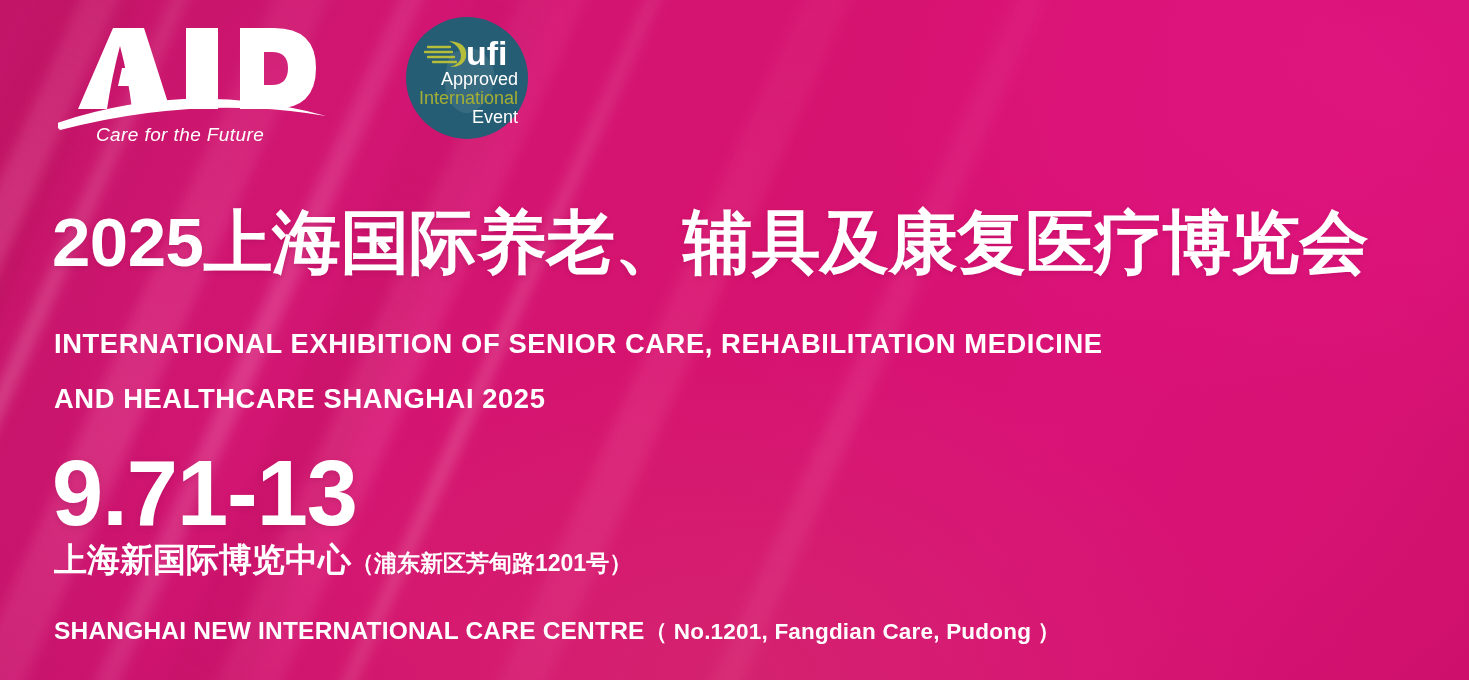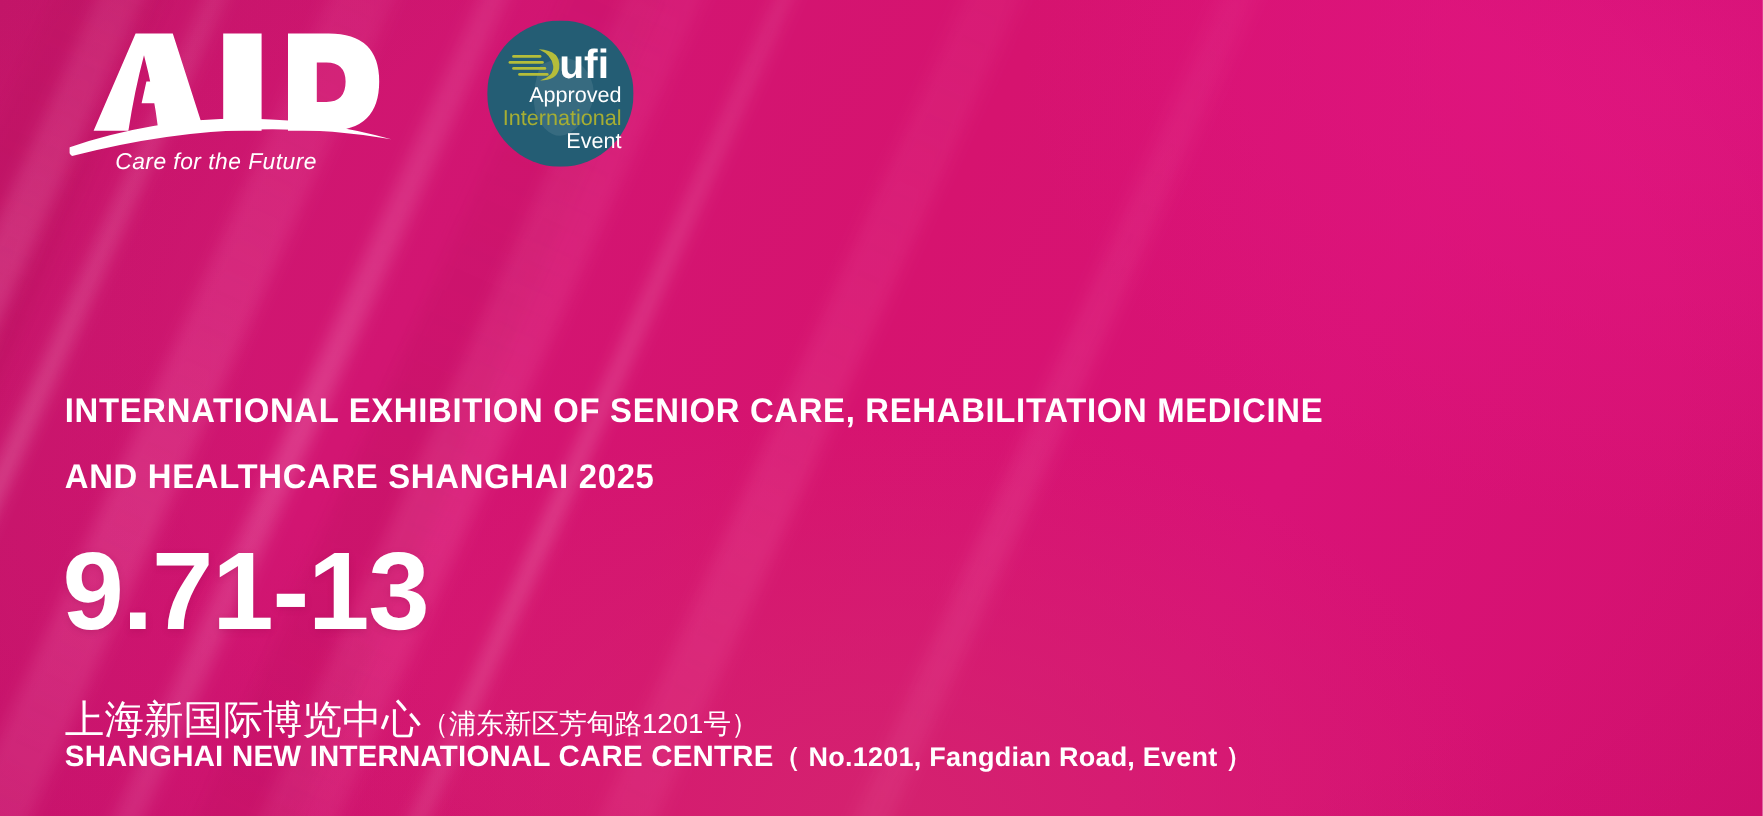--- a/index.html
+++ b/index.html
@@ -84,24 +84,24 @@
     font-family:"Liberation Sans",sans-serif;
     font-weight:700;
     font-size:92px;
     line-height:1.0;
     letter-spacing:-1px;
     white-space:nowrap;
     text-shadow:0 2px 6px rgba(130,0,65,0.20);
   }
 
   .venue-cn {
-    position:absolute; left:54px; top:583px;
+    position:absolute; left:54px; top:543px;
     color:#ffffff;
     font-family:"Liberation Sans","DejaVu Sans",sans-serif;
-    font-weight:400;
+    font-weight:700;
     white-space:nowrap;
     line-height:1.0;
   }
   .venue-cn .vc-main { font-size:33px; letter-spacing:0px; }
   .venue-cn .vc-sub  { font-size:23px; letter-spacing:0px; }
 
   .venue-en {
     position:absolute; left:54px; top:619px;
     color:#ffffff;
     font-family:"Liberation Sans",sans-serif;
@@ -163,29 +163,30 @@
 
         <path d="M182 12 L216 12 Q258 12 258 52 Q258 93 216 93 L182 93 Z
                  M206 36 L206 69 L214 69 Q230 69 230 52 Q230 36 214 36 Z"></path>
       </g>
 
       <path d="M-4 108 Q130 62 268 100 Q140 78 2 114 Z" fill="#ffffff"></path>
       <text x="38" y="125" fill="#ffffff" font-family="Liberation Sans, sans-serif" font-size="19" font-style="italic" font-weight="400" letter-spacing="0.4">Care for the Future</text>
     </svg>
   </div>
 
+  <div class="title-cn">2025上海国际养老、辅具及康复医疗博览会</div>
 
   <div class="title-en">
     <span>INTERNATIONAL EXHIBITION OF SENIOR CARE, REHABILITATION MEDICINE</span>
     <span>AND HEALTHCARE SHANGHAI 2025</span>
   </div>
 
   <div class="date">9.71-13</div>
 
   <div class="venue-cn">
     <span class="vc-main">上海新国际博览中心</span><span class="vc-sub">（浦东新区芳甸路1201号）</span>
   </div>
 
   <div class="venue-en">
-    <span>SHANGHAI NEW INTERNATIONAL CARE CENTRE</span><span class="ve-sub">（ No.1201, Fangdian Road, Event ）</span>
+    <span>SHANGHAI NEW INTERNATIONAL CARE CENTRE</span><span class="ve-sub">（ No.1201, Fangdian Care, Pudong ）</span>
   </div>
 
 </div>
 
 </body></html>

